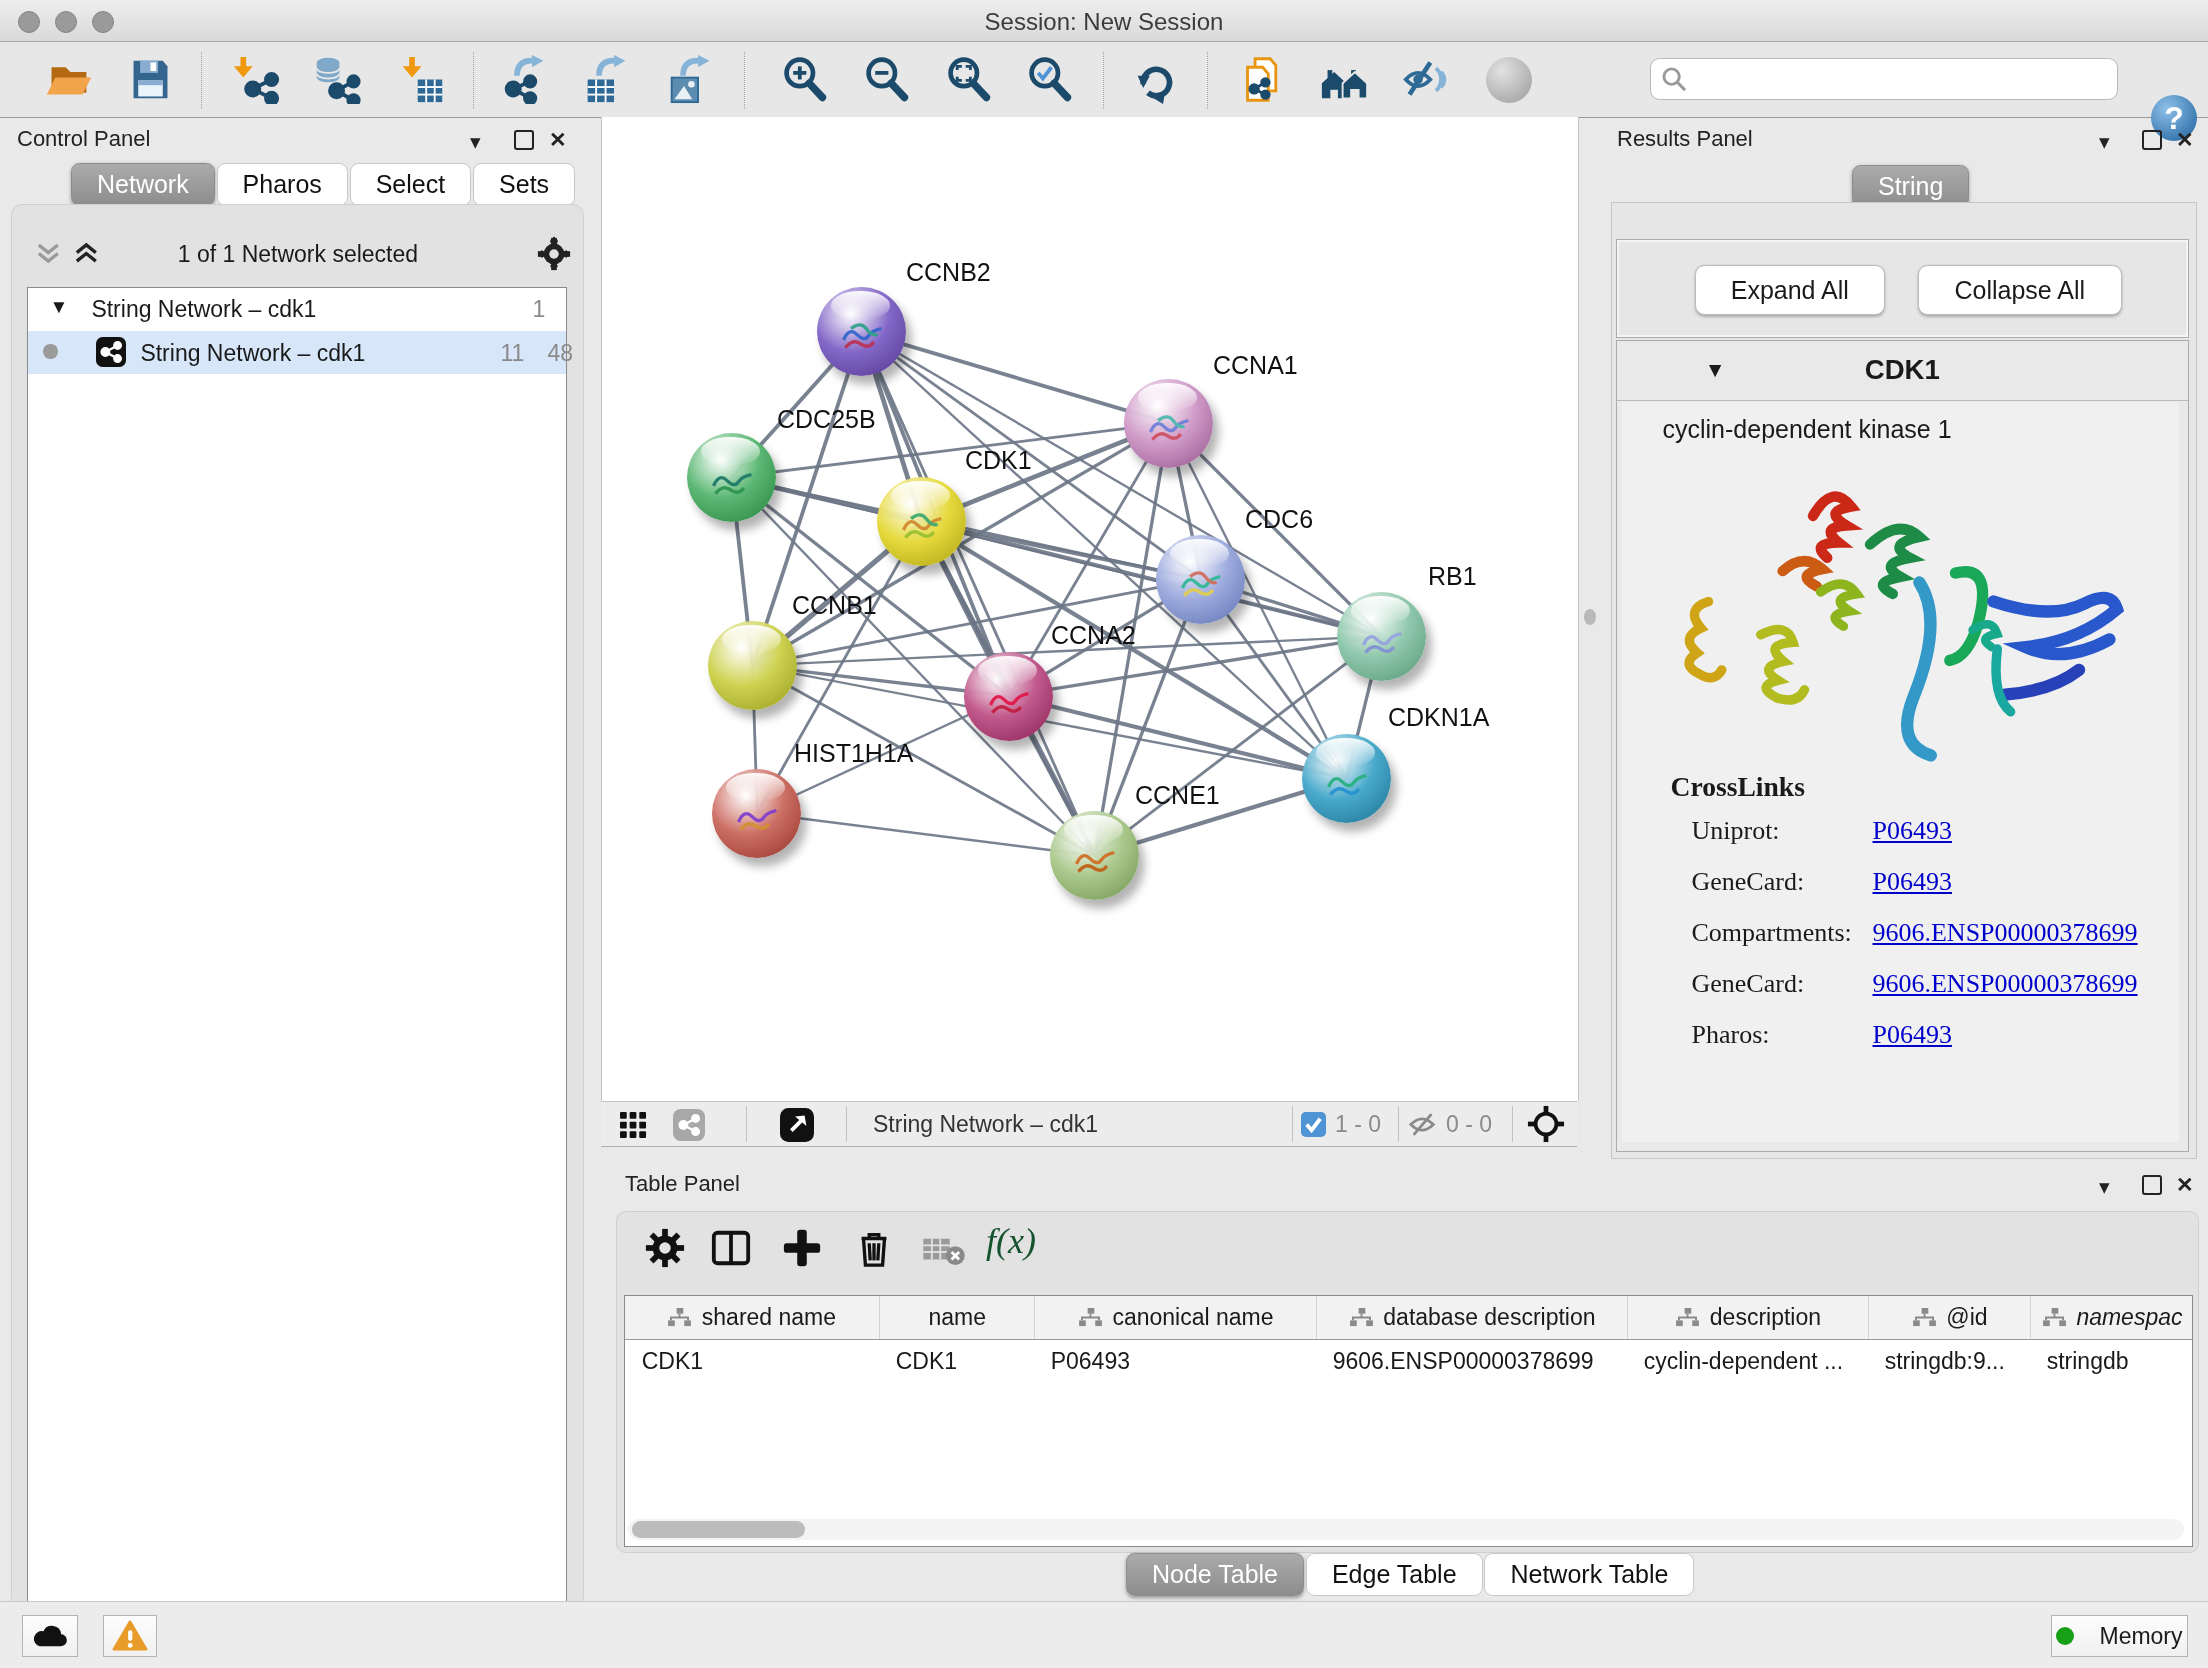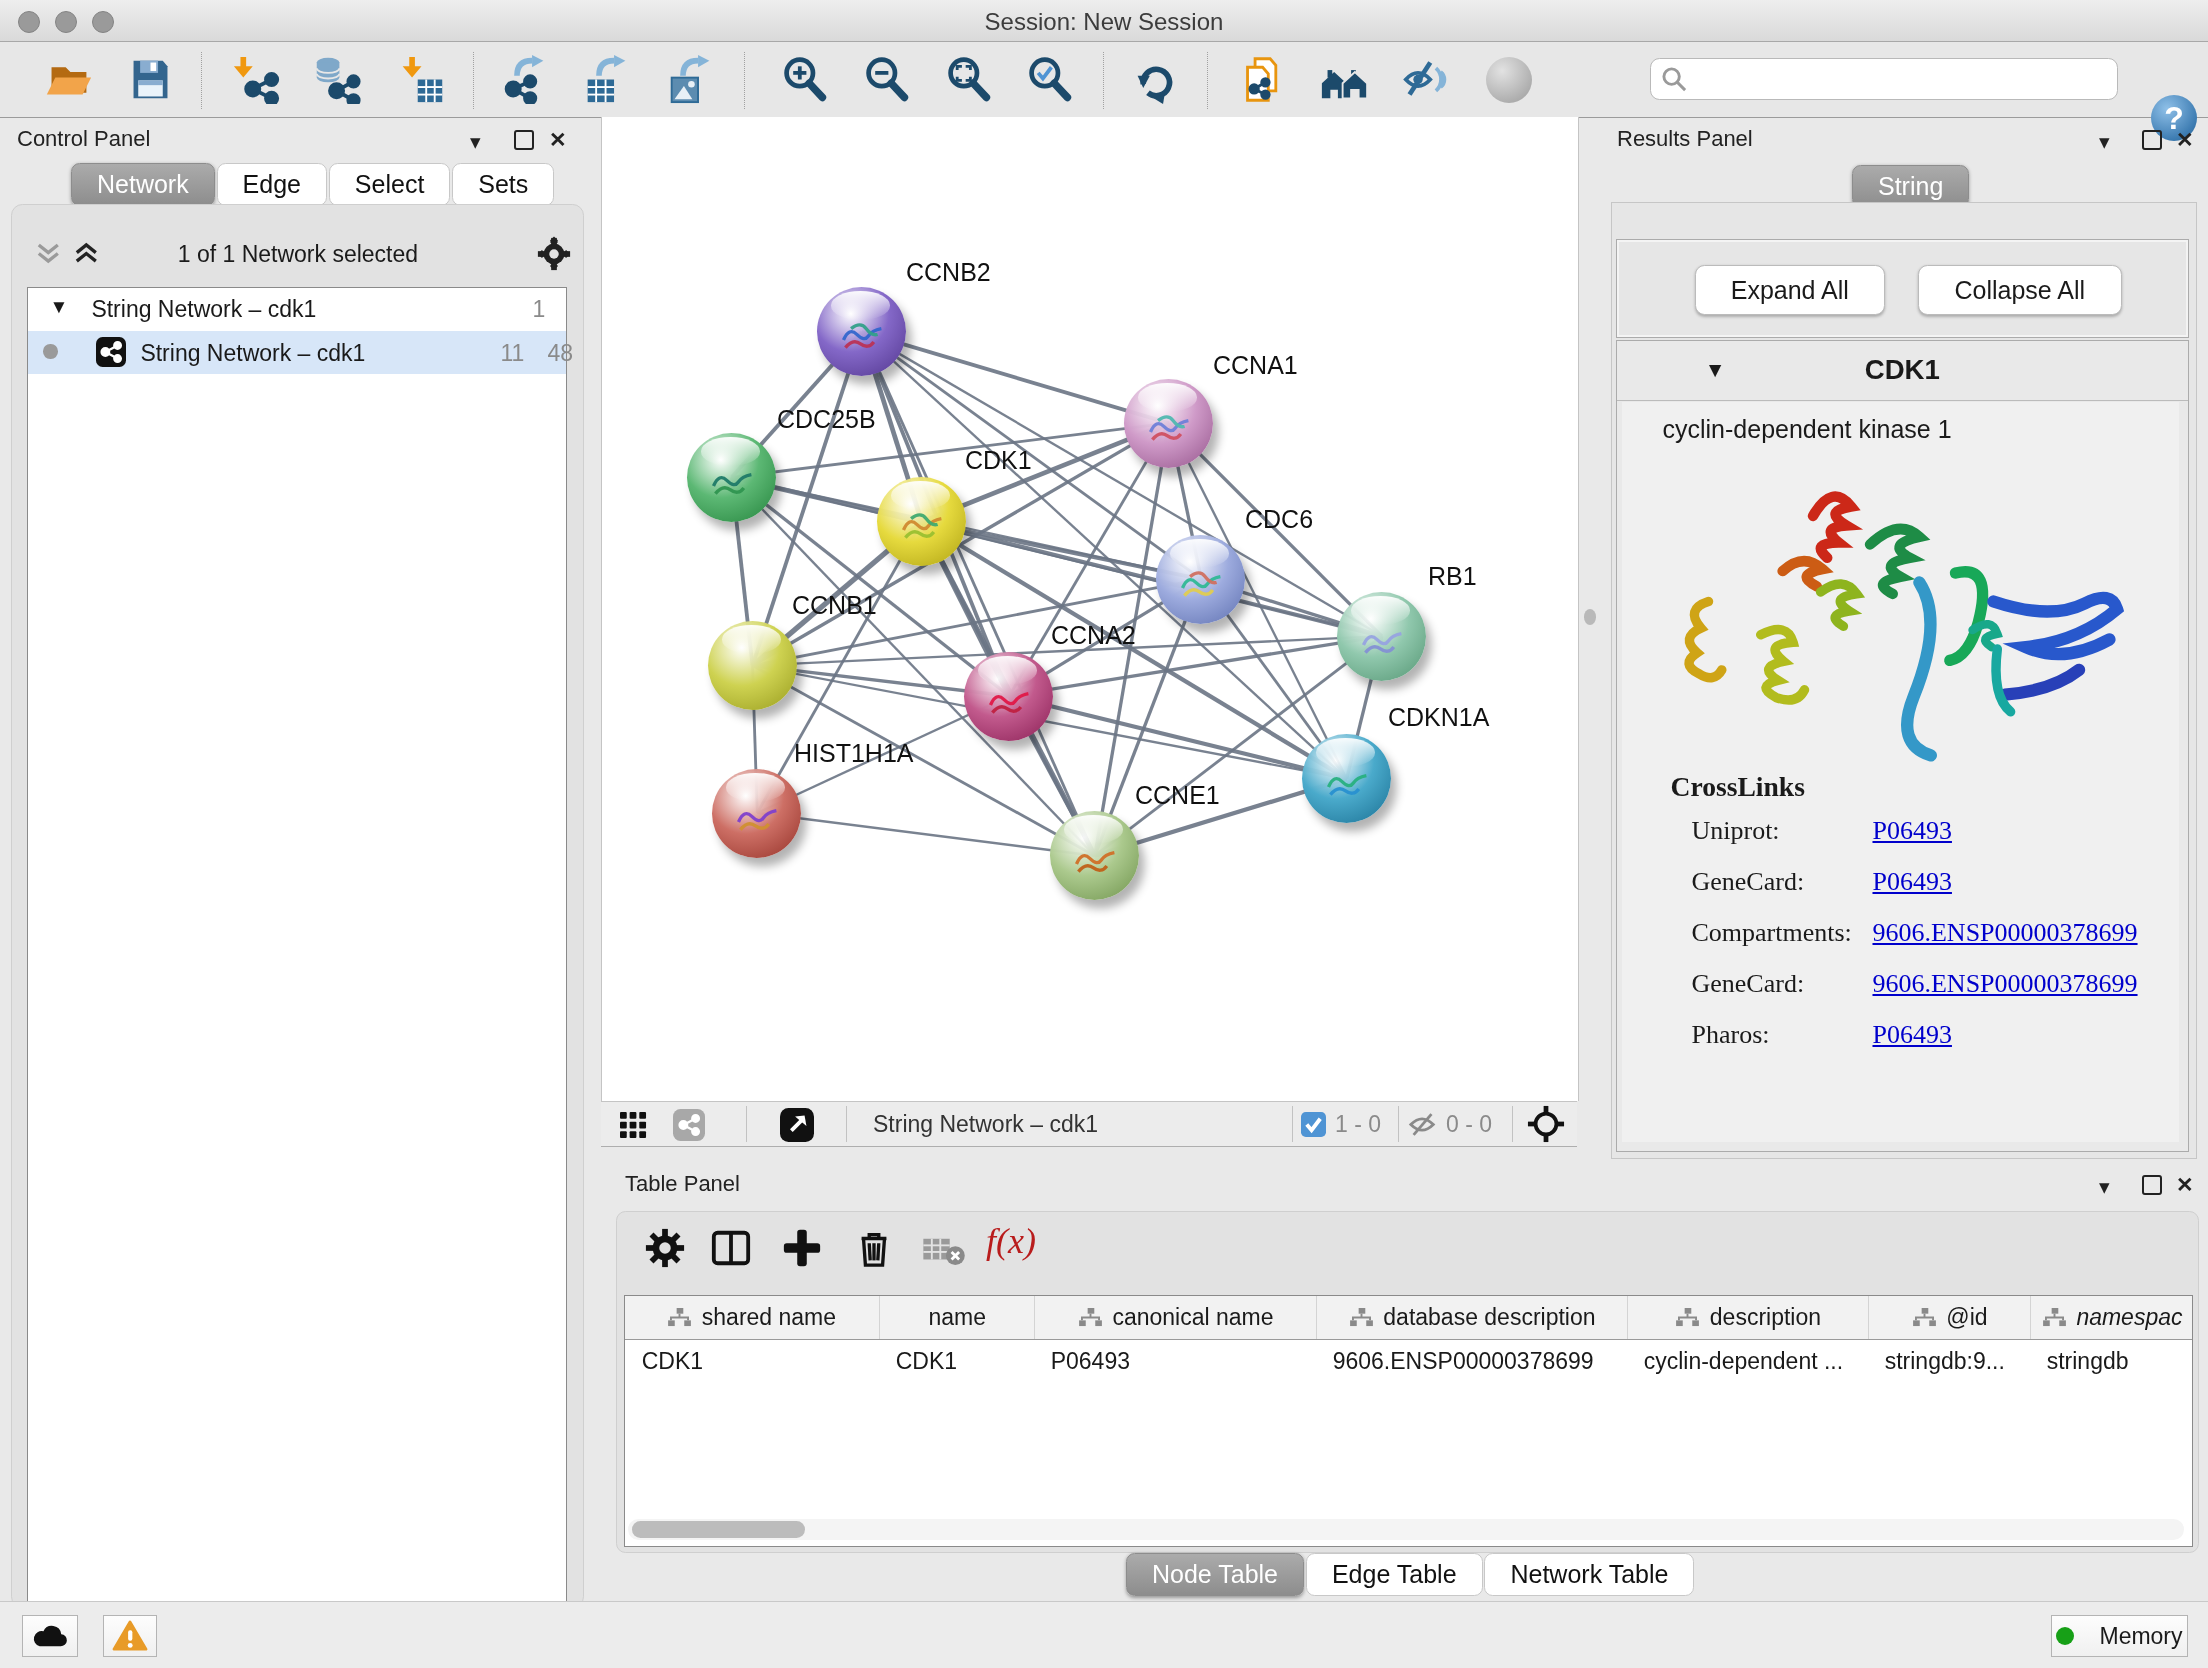--- a/index.html
+++ b/index.html
@@ -309,21 +309,21 @@
       <input id="search-input" placeholder="" style="">
     </div>
     <div id="help-btn">?</div>
   </div>
 
   <div class="abs panel-title" style="left:17px;top:126px">Control Panel</div>
   <div class="ph-ico" style="left:470px;top:131px">▾</div>
   <div class="ph-box" style="left:514px;top:130px"></div>
   <div class="ph-ico" style="left:549px;top:129px;font-weight:bold">✕</div>
 
-  <div class="abs" style="left:71px;top:163px" id="cp-tabs"><div class="tab active">Network</div><div class="tab">Edge</div><div class="tab">Select</div><div class="tab">Sets</div></div>
+  <div class="abs" style="left:71px;top:163px" id="cp-tabs"><div class="tab active">Network</div><div class="tab">Pharos</div><div class="tab">Select</div><div class="tab">Sets</div></div>
 
   <div class="abs" id="cp-box">
     <div id="cp-selrow">
       <svg class="abs" style="left:13.3px;top:5.7px" width="28.5" height="27" viewBox="0 0 30 28">
           <g stroke="#9a9a9a" stroke-width="3.5" fill="none">
             <polyline points="4,4 14,12 24,4"></polyline>
             <polyline points="4,13 14,21 24,13"></polyline>
           </g>
         </svg>
       <svg class="abs" style="left:51px;top:5.7px" width="28.5" height="27" viewBox="0 0 30 28">
@@ -674,21 +674,21 @@
         <rect x="0" y="4" width="28" height="22" fill="#9a9a9a"></rect>
         <g stroke="#e2e2e2" stroke-width="2">
           <line x1="0" y1="11" x2="28" y2="11"></line>
           <line x1="0" y1="18" x2="28" y2="18"></line>
           <line x1="9" y1="4" x2="9" y2="26"></line>
           <line x1="18" y1="4" x2="18" y2="26"></line>
         </g>
         <circle cx="34" cy="22" r="10" fill="#8a8a8a"></circle>
         <path d="M30 18 l8 8 M38 18 l-8 8" stroke="#fff" stroke-width="3"></path>
       </svg>
-    <div class="tp-ico" style="left:369px;top:7.6px;font-family:'Liberation Serif',serif;font-style:italic;font-size:36px;color:#b91c1c">f(x)</div>
+    <div class="tp-ico" style="left:369px;top:7.6px;font-family:'Liberation Serif',serif;font-style:italic;font-size:36px;color:#14532d">f(x)</div>
     <div id="tp-table">
       <div id="tp-header">
           <div class="th-cell" style="left: 0px; width: 254px;">
             <svg width="25" height="19" viewBox="0 0 26 20">
               <g fill="#8a8a8a">
                 <rect x="10" y="0" width="7" height="6"></rect>
                 <rect x="1" y="13" width="7" height="6"></rect>
                 <rect x="18" y="13" width="7" height="6"></rect>
               </g>
               <g stroke="#8a8a8a" stroke-width="2" fill="none">

